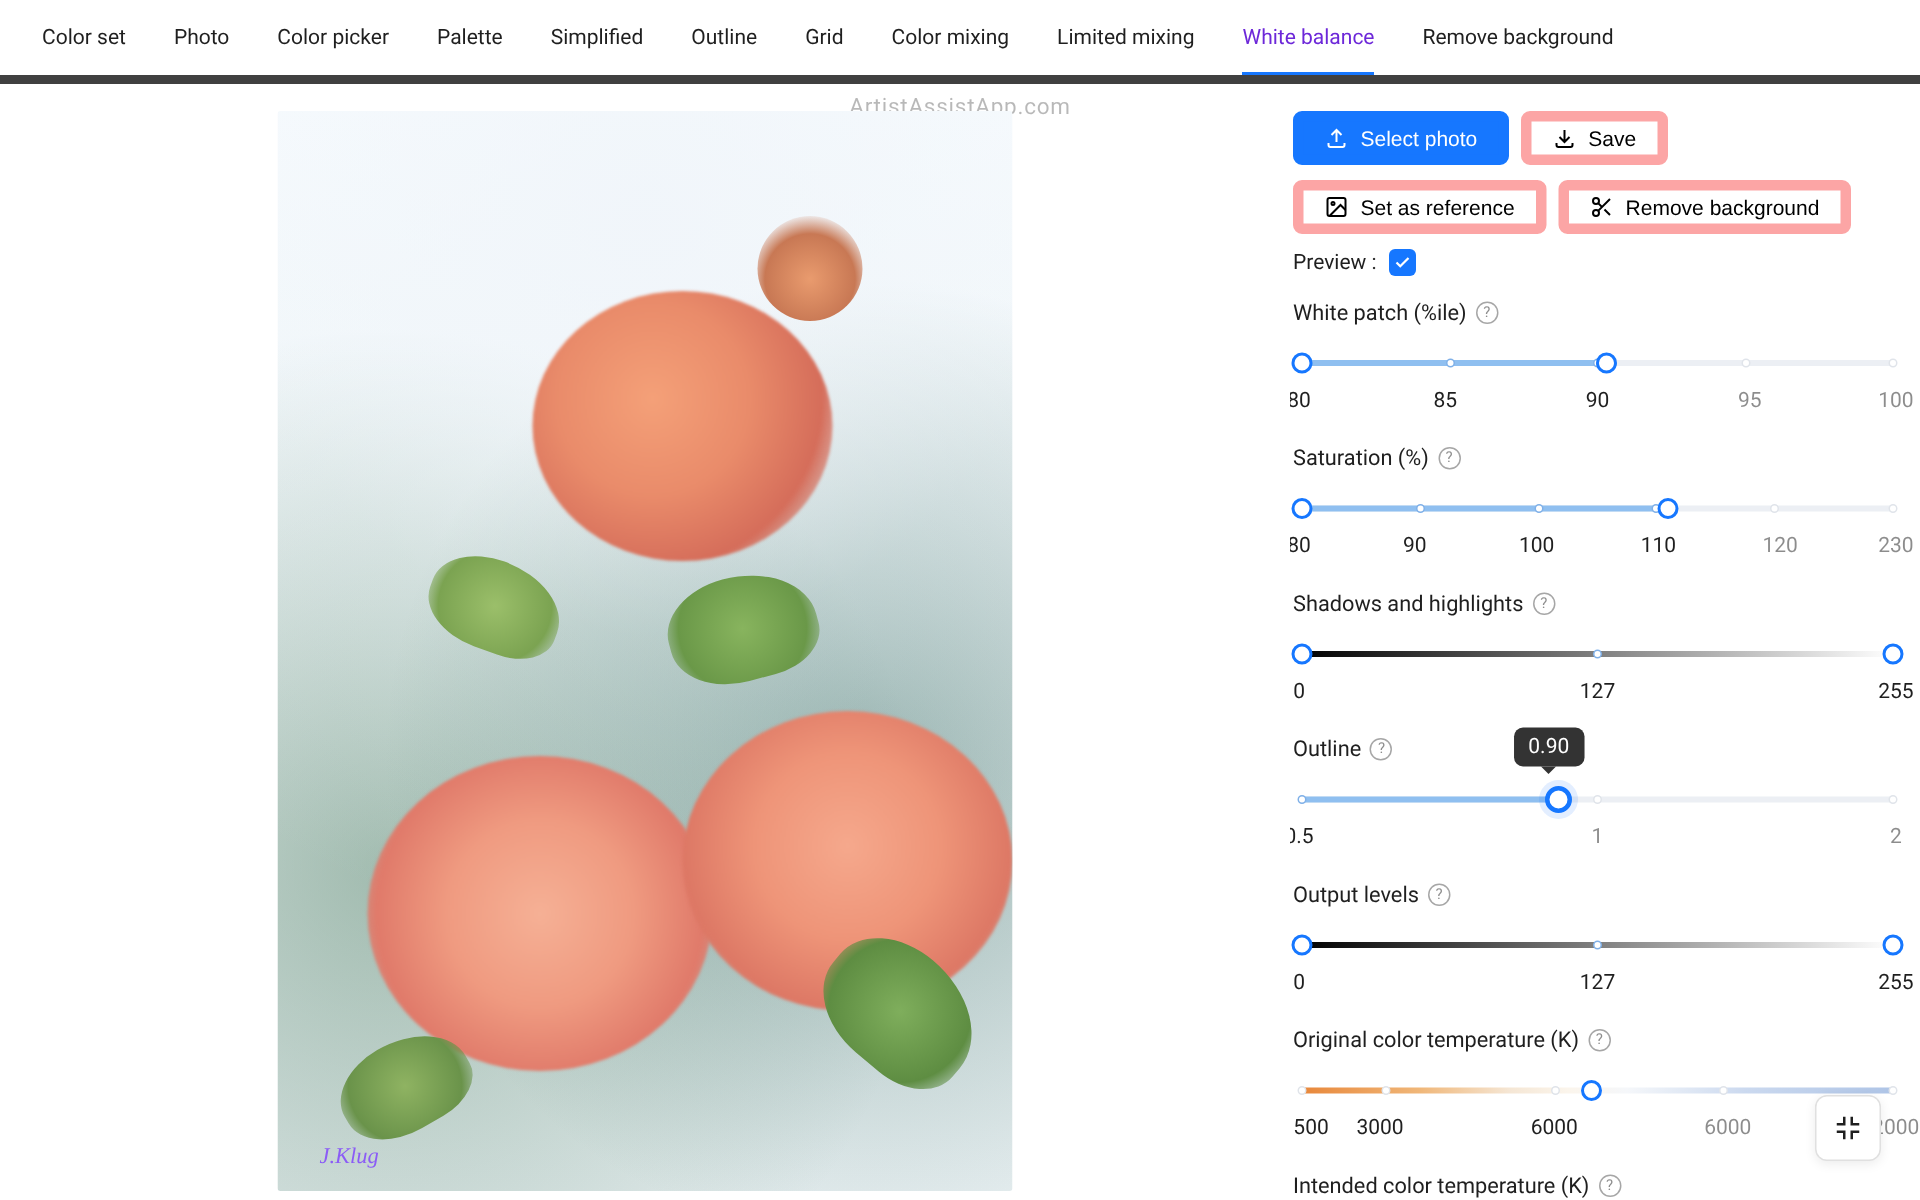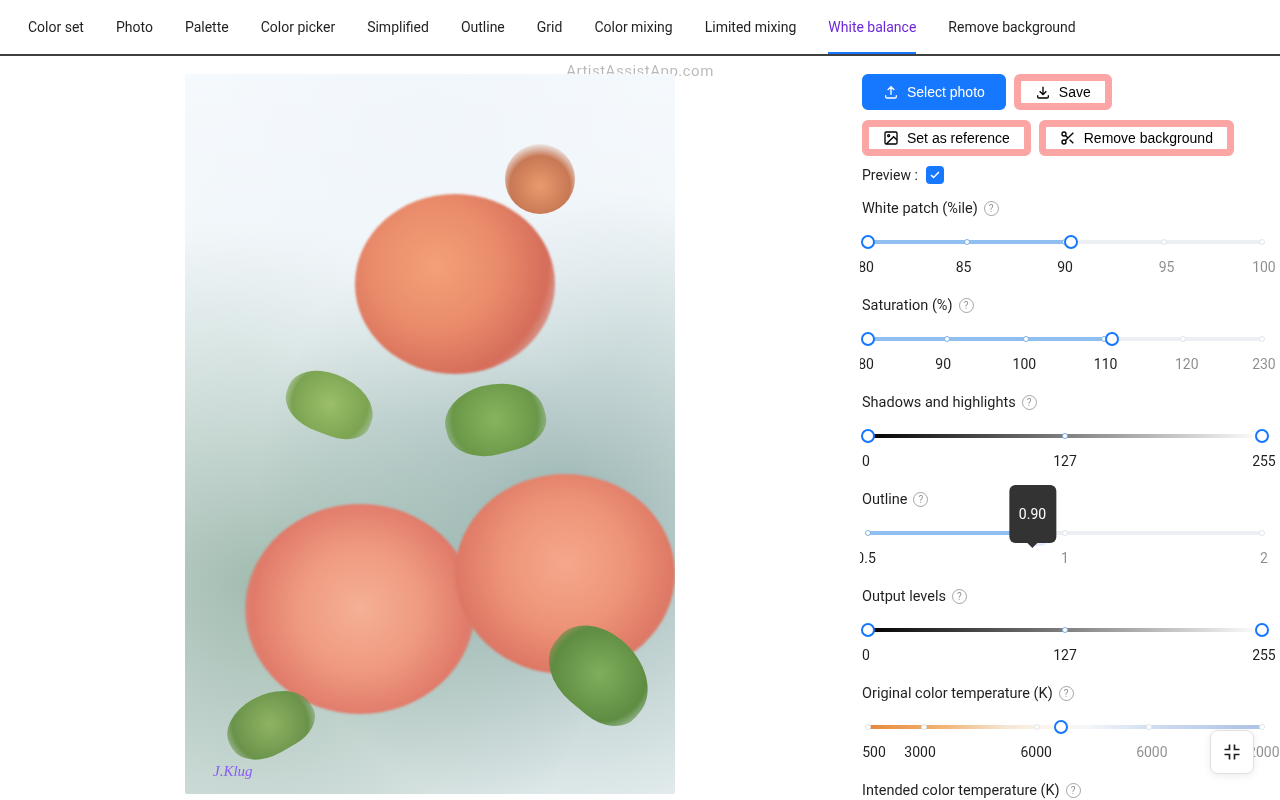--- a/index.html
+++ b/index.html
@@ -1,18 +1,18 @@
 <!DOCTYPE html>
 <html><head>
 <meta charset="utf-8">
 <style>
 * { box-sizing: border-box; margin: 0; padding: 0; }
 body { font-family: -apple-system, BlinkMacSystemFont, "Segoe UI", Roboto, sans-serif; font-size: 14px; color: rgba(0,0,0,0.88); background: #fff; overflow: hidden; }
 
-.tab-bar { display: flex; border-bottom: 2px solid #404040; padding: 0 12px; height: 56px; align-items: stretch; }
+.tab-bar { display: flex; border-bottom: 6px solid #404040; padding: 0 12px; height: 56px; align-items: stretch; }
 .tab { padding: 0 16px; display: flex; align-items: center; cursor: pointer; position: relative; white-space: nowrap; color: rgba(0,0,0,0.88); }
 .tab.active { color: #6d28d9; }
 .tab.active::after { content: ""; position: absolute; left: 16px; right: 16px; bottom: 0; height: 2px; background: #1677ff; }
 
 .watermark { position: absolute; left: 50%; top: 62px; transform: translateX(-50%); color: rgba(0,0,0,0.28); font-size: 15px; letter-spacing: 0.5px; pointer-events: none; }
 
 .main { display: flex; height: calc(800px - 56px); padding-top: 18px; }
 .canvas-col { flex: 1; display: flex; justify-content: center; align-items: flex-start; }
 .canvas { width: 490px; height: 720px; border-radius: 2px; position: relative; overflow: hidden; }
 
@@ -57,41 +57,41 @@
 .track { position: absolute; top: 50%; height: 4px; transform: translateY(-50%); background: #8fbff0; border-radius: 2px; }
 .handle { position: absolute; top: 50%; width: 14px; height: 14px; border: 2px solid #1677ff; background: #fff; border-radius: 50%; transform: translate(-50%, -50%); cursor: grab; }
 .handle.focus { width: 18px; height: 18px; border-width: 3px; box-shadow: 0 0 0 4px rgba(22,119,255,.12); }
 .marks { position: relative; margin-top: 10px; height: 18px; }
 .mark { position: absolute; transform: translateX(-50%); font-size: 14px; color: rgba(0,0,0,0.88); }
 .mark.off { color: rgba(0,0,0,0.45); }
 
 .gradient-bw { background: linear-gradient(90deg, #000 0%, #fff 100%); }
 .gradient-temp { background: linear-gradient(90deg, #e8873a 0%, #f0b779 20%, #f5e6d4 35%, #fbf5ec 45%, #f5f7fa 55%, #cbd9ef 75%, #aec4e6 100%); }
 
-.tooltip { position: absolute; top: -42px; transform: translateX(-50%); background: #333; color: #fff; padding: 21px 10px; border-radius: 6px; font-size: 14px; white-space: nowrap; text-align: right; }
+.tooltip { position: absolute; top: -42px; transform: translateX(-50%); background: #333; color: #fff; padding: 5px 10px; border-radius: 6px; font-size: 14px; white-space: nowrap; text-align: right; }
 .tooltip::after { content: ""; position: absolute; top: 100%; left: 50%; transform: translateX(-50%); border: 5px solid transparent; border-top-color: #333; }
 
 .fab { position: fixed; right: 26px; bottom: 26px; width: 44px; height: 44px; border-radius: 8px; border: 1px solid #e0e0e0; background: #fff; display: flex; align-items: center; justify-content: center; box-shadow: 0 2px 8px rgba(0,0,0,.08); cursor: pointer; }
 .fab svg { width: 20px; height: 20px; }
 </style>
 </head>
 <body>
 
 <div class="tab-bar">
   <div class="tab">
       <span>Color set</span>
     </div>
   <div class="tab">
       <span>Photo</span>
     </div>
   <div class="tab">
+      <span>Color picker</span>
+    </div>
+  <div class="tab">
       <span>Palette</span>
-    </div>
-  <div class="tab">
-      <span>Color picker</span>
     </div>
   <div class="tab">
       <span>Simplified</span>
     </div>
   <div class="tab">
       <span>Outline</span>
     </div>
   <div class="tab">
       <span>Grid</span>
     </div>

